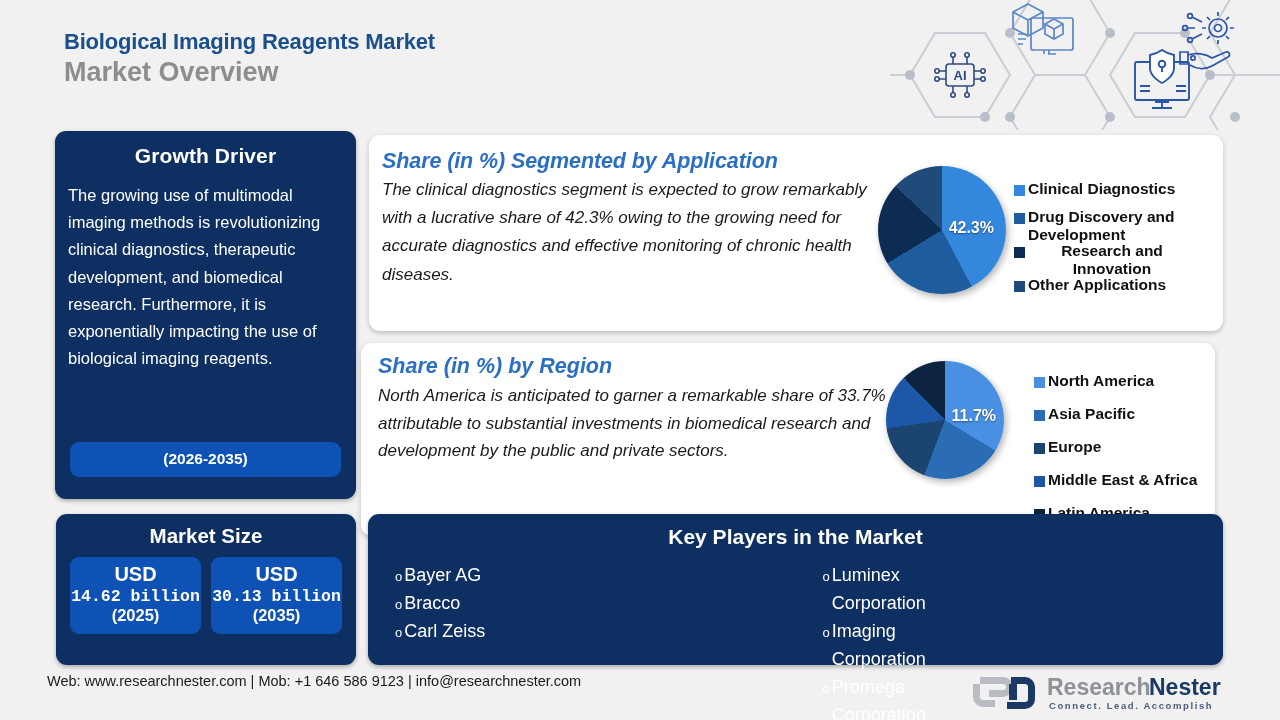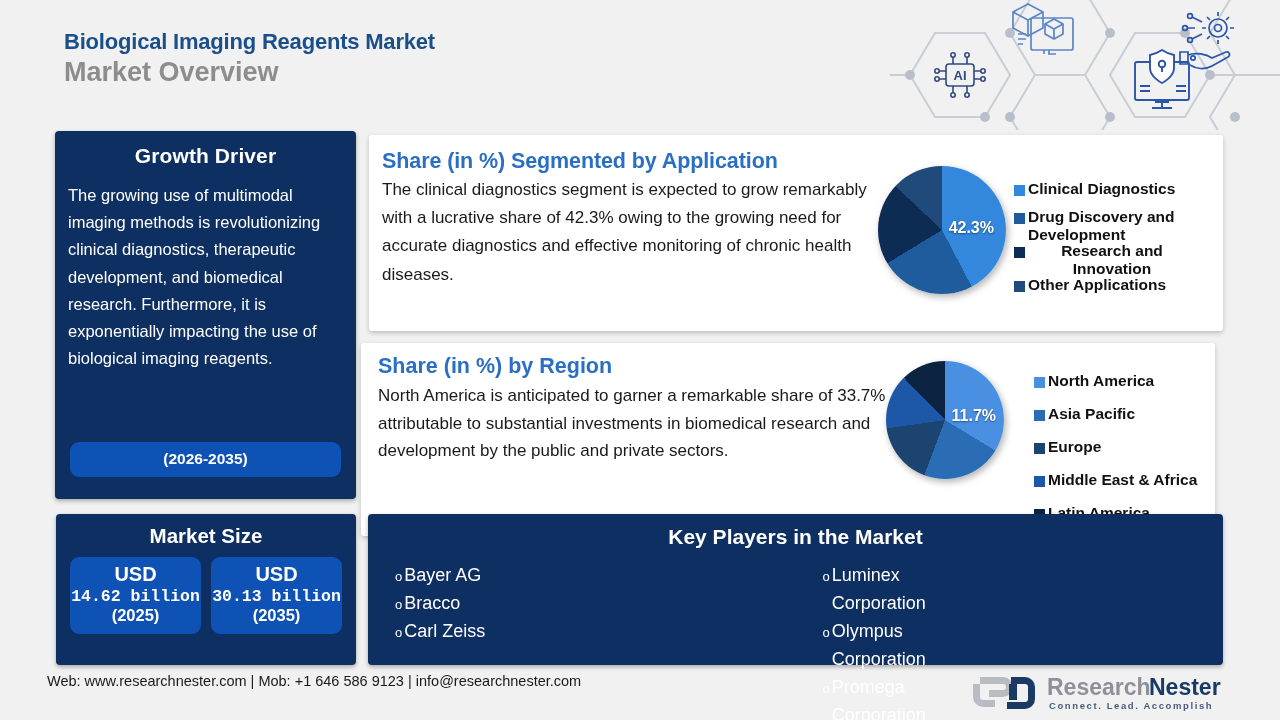--- a/index.html
+++ b/index.html
@@ -20,28 +20,29 @@
     font-size: 22px; font-weight: bold; color: #1b4f8a;
     letter-spacing: -0.2px; line-height: 1.12;
   }
   #sub-title {
     font-size: 27px; font-weight: bold; color: #8d8d8d;
     line-height: 1.15; margin-top: 2px;
   }
 
   
   .card-dark {
-    background: #0d2f61; border-radius: 4px;
+    background: #0d2f61; border-radius: 11px;
     box-shadow: 0 2px 4px rgba(0,0,0,.30);
     color: #ffffff; position: absolute;
   }
   .card-light {
-    background: #ffffff; border-radius: 3px;
+    background: #ffffff; border-radius: 11px;
     box-shadow: 0 2px 5px rgba(0,0,0,.22);
     position: absolute;
+    font-style: italic;
   }
 
   
   #growth-driver { left: 55px; top: 131px; width: 301px; height: 368px; }
   #gd-title {
     text-align: center; font-size: 21px; font-weight: bold;
     margin-top: 13px; letter-spacing: .1px;
   }
   #gd-body {
     font-size: 16.5px; line-height: 1.65; padding: 14px 14px 0 13px;
@@ -340,21 +341,21 @@
           <span>Carl Zeiss</span>
         </div>
       </div>
       <div class="kp-col">
         <div class="kp-item">
           <span class="kp-bullet">o</span>
           <span>Luminex Corporation</span>
         </div>
         <div class="kp-item">
           <span class="kp-bullet">o</span>
-          <span>Olympus Corporation</span>
+          <span>Imaging Corporation</span>
         </div>
         <div class="kp-item">
           <span class="kp-bullet">o</span>
           <span>Promega Corporation</span>
         </div>
       </div>
     </div>
   </div>
 
   <div id="footer-text">Web: www.researchnester.com | Mob: +1 646 586 9123 | info@researchnester.com</div>

